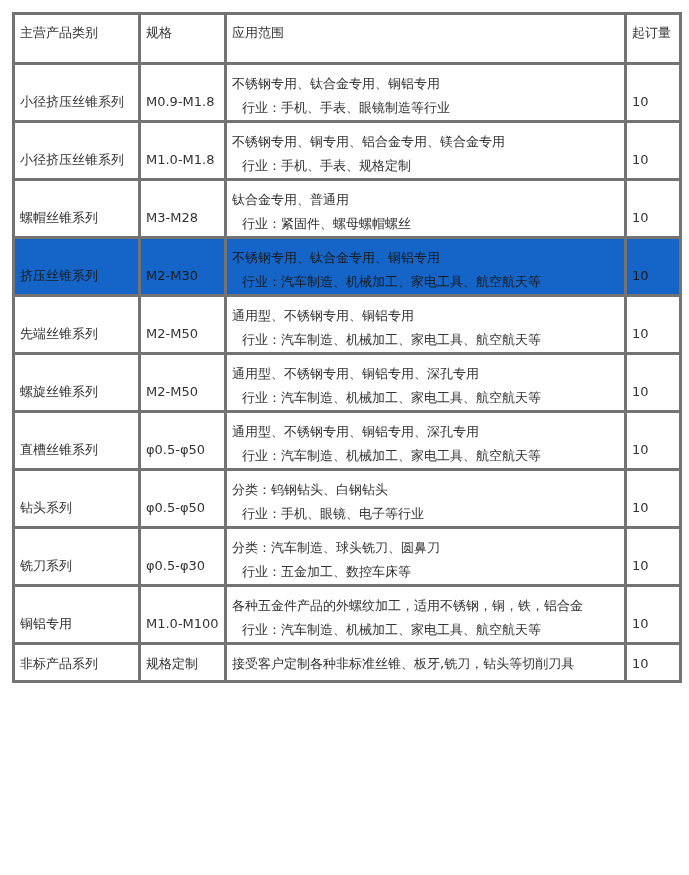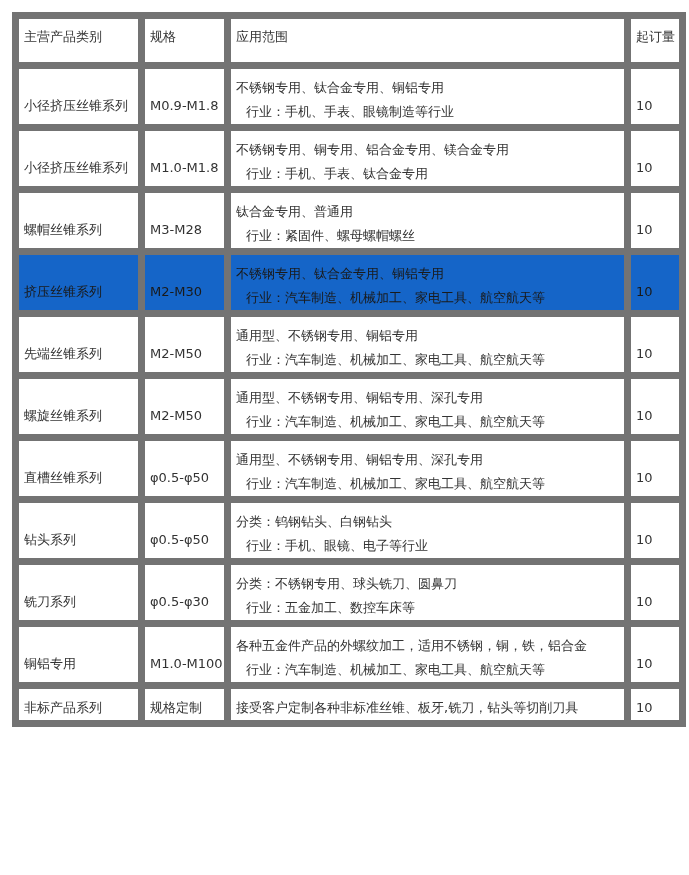--- a/index.html
+++ b/index.html
@@ -5,21 +5,21 @@
   html, body { margin: 0; padding: 0; background: #ffffff; }
   body { width: 689px; height: 875px; position: relative; overflow: hidden;
          font-family: "DejaVu Sans", "Liberation Sans", sans-serif; color: #333333; }
   table.product-table {
     position: absolute; left: 12px; top: 12px;
     border-collapse: collapse; table-layout: fixed;
     width: 667px;
     font-size: 13px;
   }
   table.product-table td {
-    border: 7px solid #737373;
+    border: 3px solid #737373;
     vertical-align: top;
     padding: 0 5px;
     line-height: 24px;
     overflow: hidden;
     white-space: nowrap;
   }
   col.c1 { width: 126px; }
   col.c2 { width: 86px; }
   col.c3 { width: 400px; }
   col.c4 { width: 55px; }
@@ -58,21 +58,21 @@
         <span class="scope-line2">行业：手机、手表、眼镜制造等行业</span>
       </td>
       <td class="mid">10</td>
     </tr>
 
     <tr class="data-row">
       <td class="mid">小径挤压丝锥系列</td>
       <td class="mid">M1.0-M1.8</td>
       <td class="scope">
         <span class="scope-line1">不锈钢专用、铜专用、铝合金专用、镁合金专用</span>
-        <span class="scope-line2">行业：手机、手表、钛合金专用</span>
+        <span class="scope-line2">行业：手机、手表、规格定制</span>
       </td>
       <td class="mid">10</td>
     </tr>
 
     <tr class="data-row">
       <td class="mid">螺帽丝锥系列</td>
       <td class="mid">M3-M28</td>
       <td class="scope">
         <span class="scope-line1">钛合金专用、普通用</span>
         <span class="scope-line2">行业：紧固件、螺母螺帽螺丝</span>
@@ -127,21 +127,21 @@
         <span class="scope-line1">分类：钨钢钻头、白钢钻头</span>
         <span class="scope-line2">行业：手机、眼镜、电子等行业</span>
       </td>
       <td class="mid">10</td>
     </tr>
 
     <tr class="data-row">
       <td class="mid">铣刀系列</td>
       <td class="mid">φ0.5-φ30</td>
       <td class="scope">
-        <span class="scope-line1">分类：不锈钢专用、球头铣刀、圆鼻刀</span>
+        <span class="scope-line1">分类：汽车制造、球头铣刀、圆鼻刀</span>
         <span class="scope-line2">行业：五金加工、数控车床等</span>
       </td>
       <td class="mid">10</td>
     </tr>
 
     <tr class="data-row">
       <td class="mid">铜铝专用</td>
       <td class="mid">M1.0-M100</td>
       <td class="scope">
         <span class="scope-line1">各种五金件产品的外螺纹加工，适用不锈钢，铜，铁，铝合金</span>

